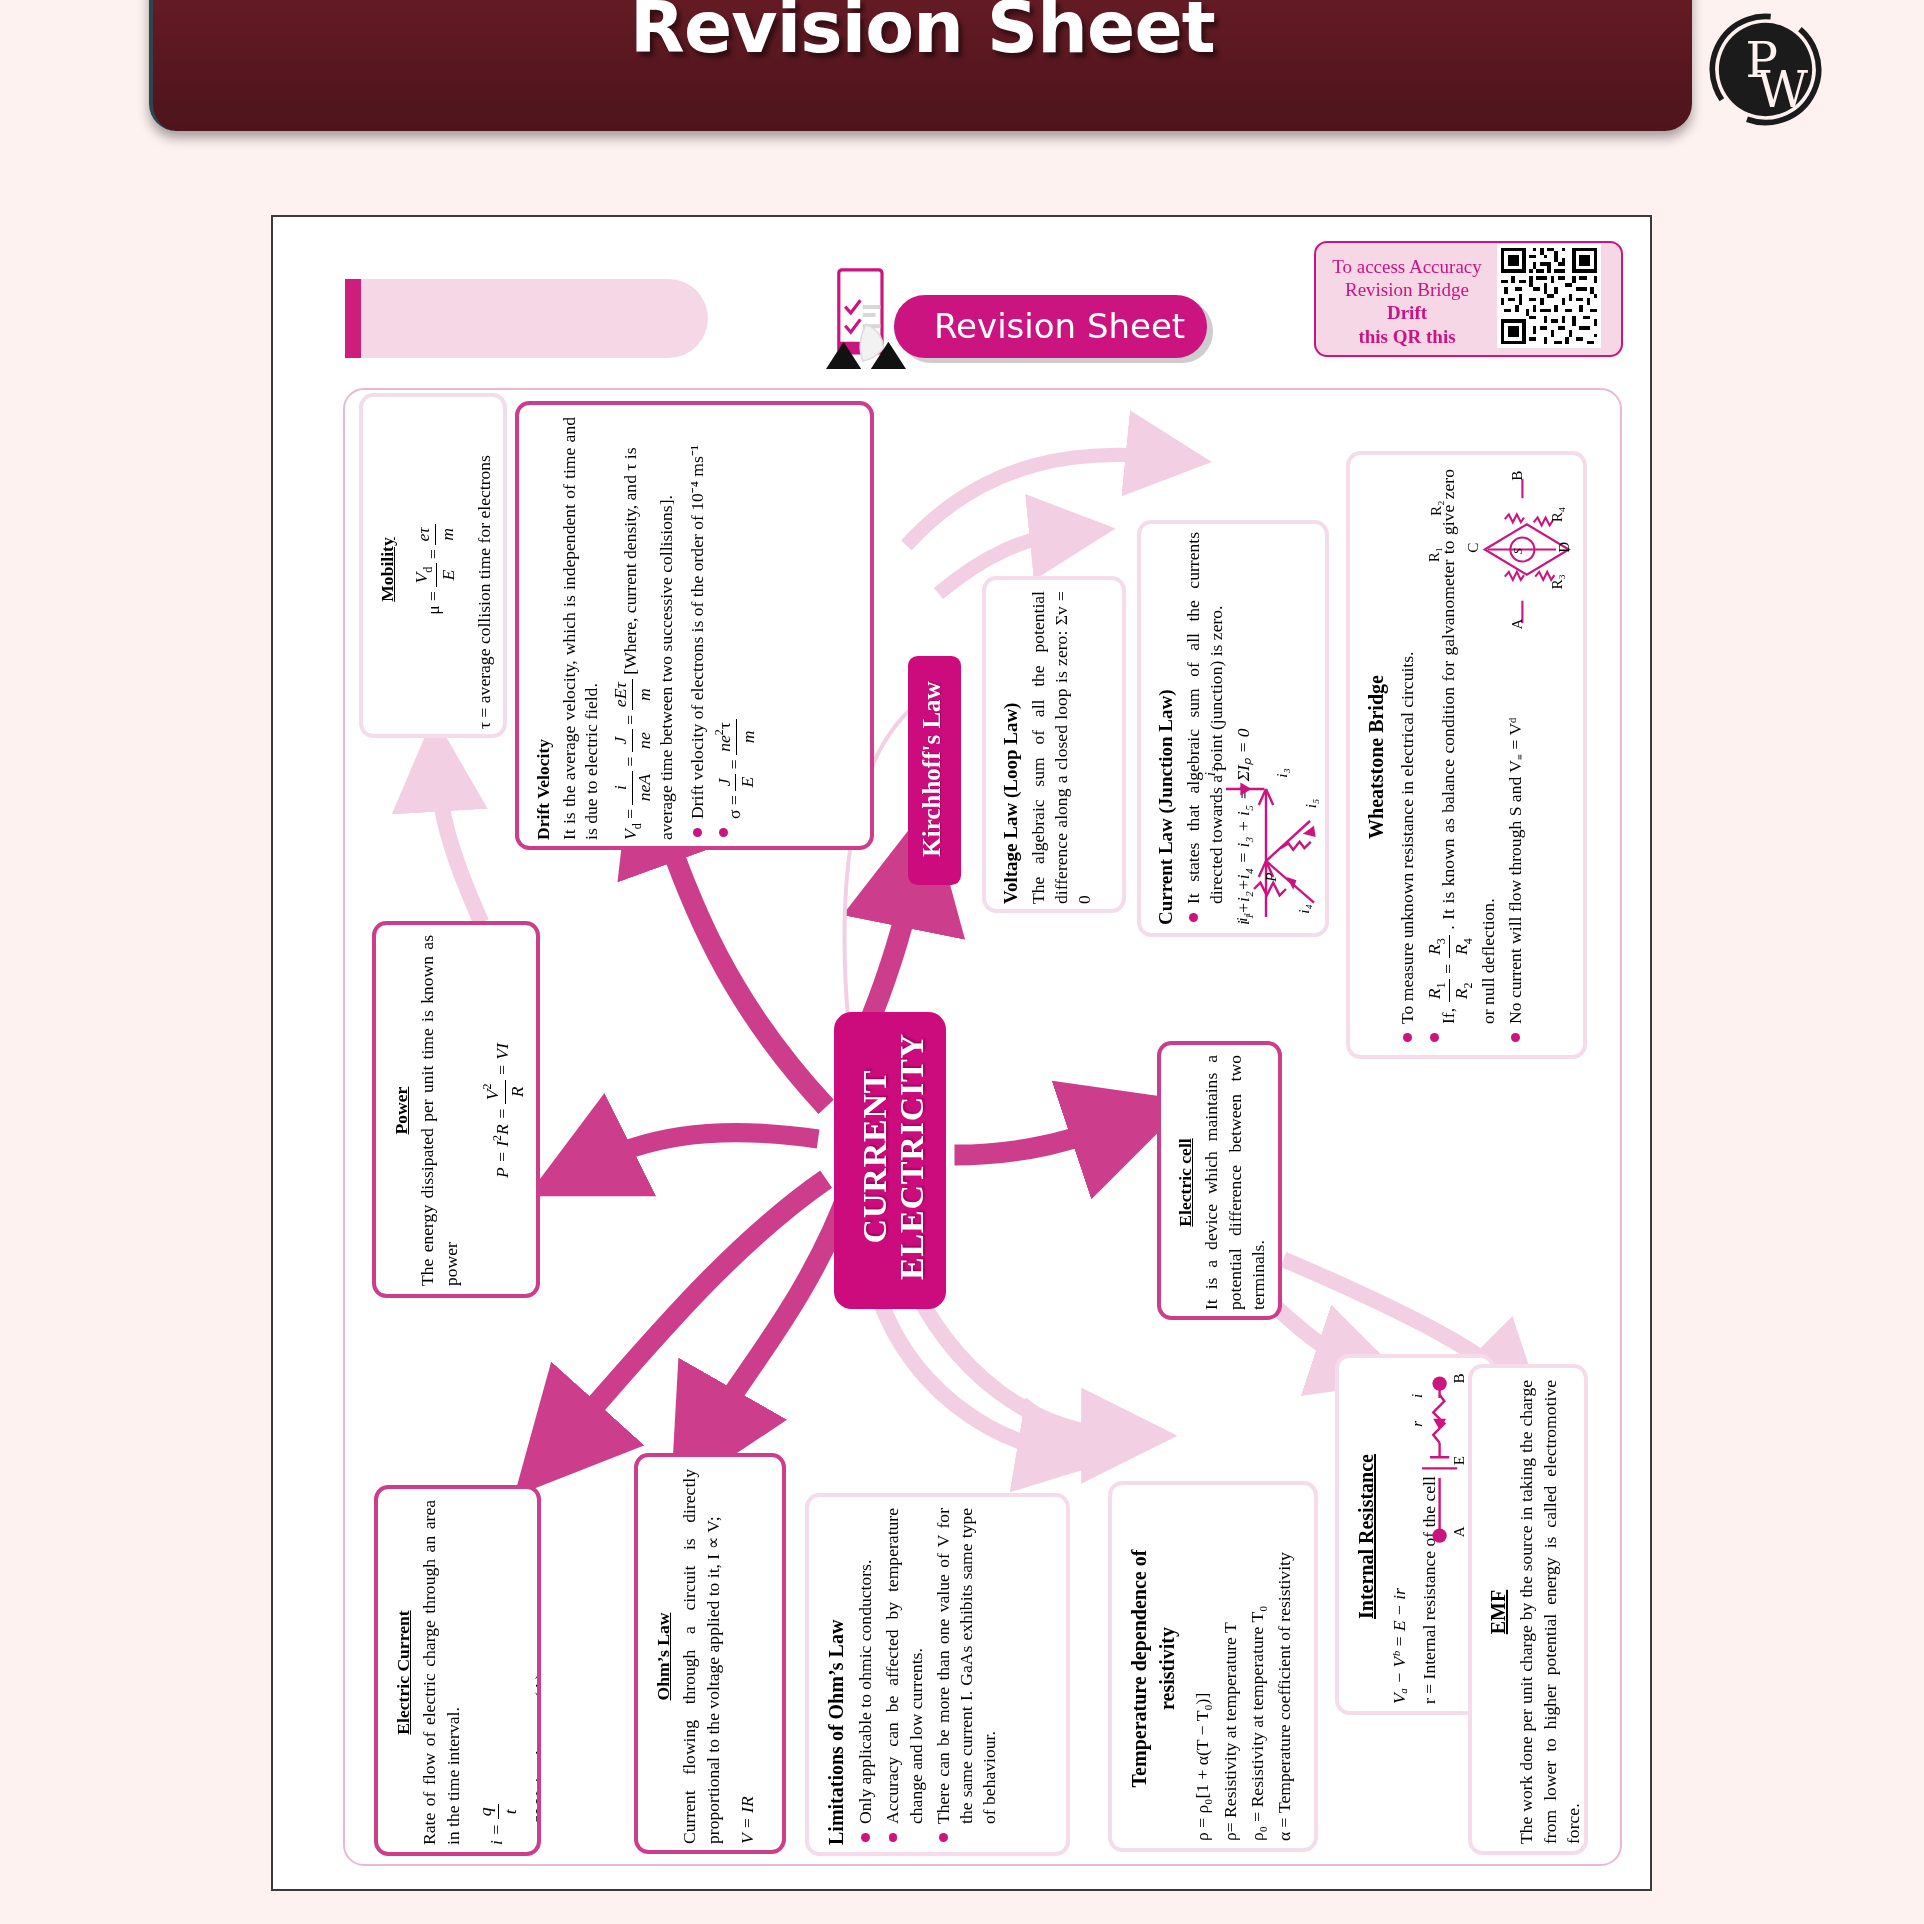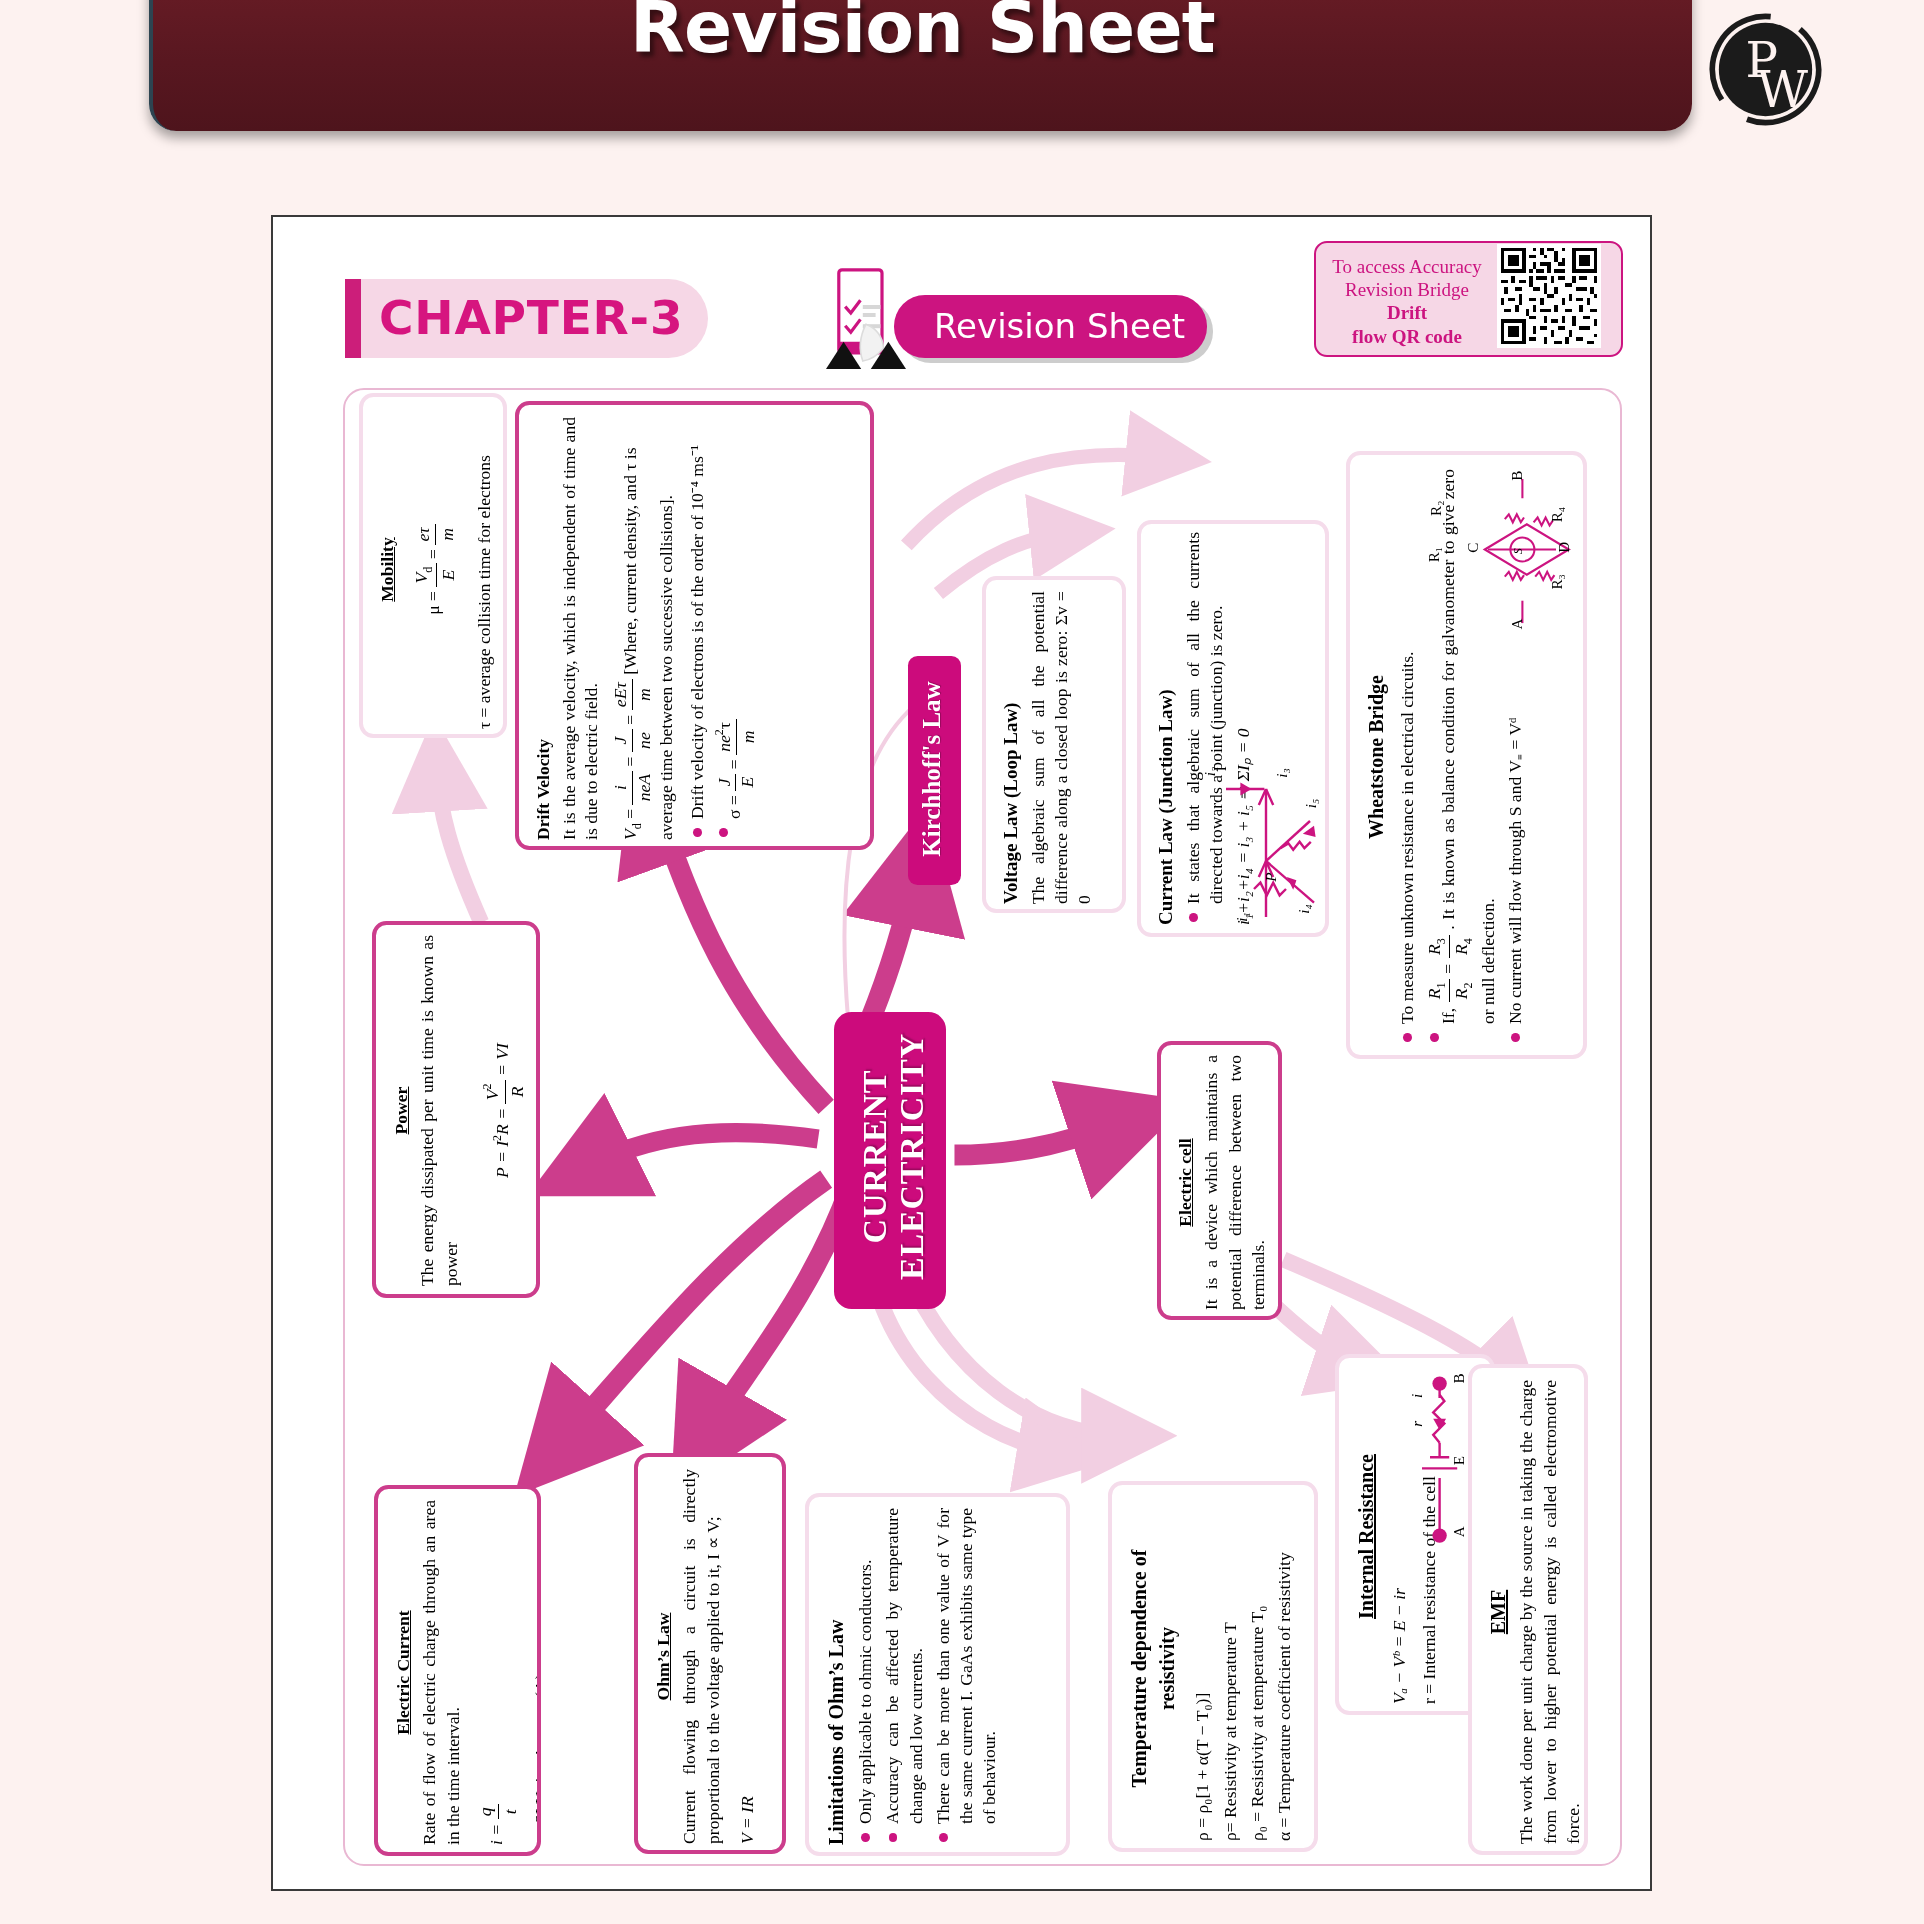--- a/index.html
+++ b/index.html
@@ -243,21 +243,20 @@
       <circle cx="69" cy="69" r="66" fill="none" stroke="#1b1b1b" stroke-width="7" stroke-dasharray="150 40" transform="rotate(-20 69 69)"></circle>
       <text x="44" y="78" font-family="DejaVu Serif, serif" font-size="60" fill="#fdf2f0">P</text>
       <text x="58" y="116" font-family="DejaVu Serif, serif" font-size="62" fill="#fdf2f0">W</text>
     </svg>
   </div>
 
   <div id="sheet"></div>
 
   <div id="chapter-pill"></div>
   <div id="chapter-tick"></div>
-  <div id="chapter-label">CHAPTER-3</div>
 
   <div id="clipboard">
     <svg width="96" height="112" viewBox="0 0 120 140">
       <rect x="26" y="6" width="54" height="104" rx="4" fill="#fff" stroke="#cc1480" stroke-width="4"></rect>
       <path d="M34 52 l7 8 l12 -16" fill="none" stroke="#cc1480" stroke-width="4"></path>
       <path d="M34 76 l7 8 l12 -16" fill="none" stroke="#cc1480" stroke-width="4"></path>
       <rect x="56" y="50" width="22" height="5" fill="#d7d7d7"></rect>
       <rect x="56" y="60" width="16" height="5" fill="#d7d7d7"></rect>
       <rect x="56" y="74" width="22" height="5" fill="#d7d7d7"></rect>
       <rect x="56" y="84" width="16" height="5" fill="#d7d7d7"></rect>
@@ -269,21 +268,21 @@
   </div>
 
   <div id="ribbon-shadow"></div>
   <div id="ribbon"></div>
   <div id="ribbon-label">Revision Sheet</div>
 
   <div id="qr-box"></div>
   <div id="qr-text">
     <span>To access Accuracy</span><br>
     <span>Revision Bridge </span><b>Drift</b><br>
-    <b>flow QR code</b>
+    <b>this QR this</b>
   </div>
   <div id="qr-img">
     <svg width="104" height="104" viewBox="0 0 29 29" shape-rendering="crispEdges">
       <rect width="29" height="29" fill="#fff"></rect>
       <g fill="#000">
         <rect x="1" y="1" width="7" height="7"></rect>
           <rect x="2" y="2" width="5" height="5" fill="#fff"></rect>
           <rect x="3" y="3" width="3" height="3"></rect>
         <rect x="21" y="1" width="7" height="7"></rect>
           <rect x="22" y="2" width="5" height="5" fill="#fff"></rect>

